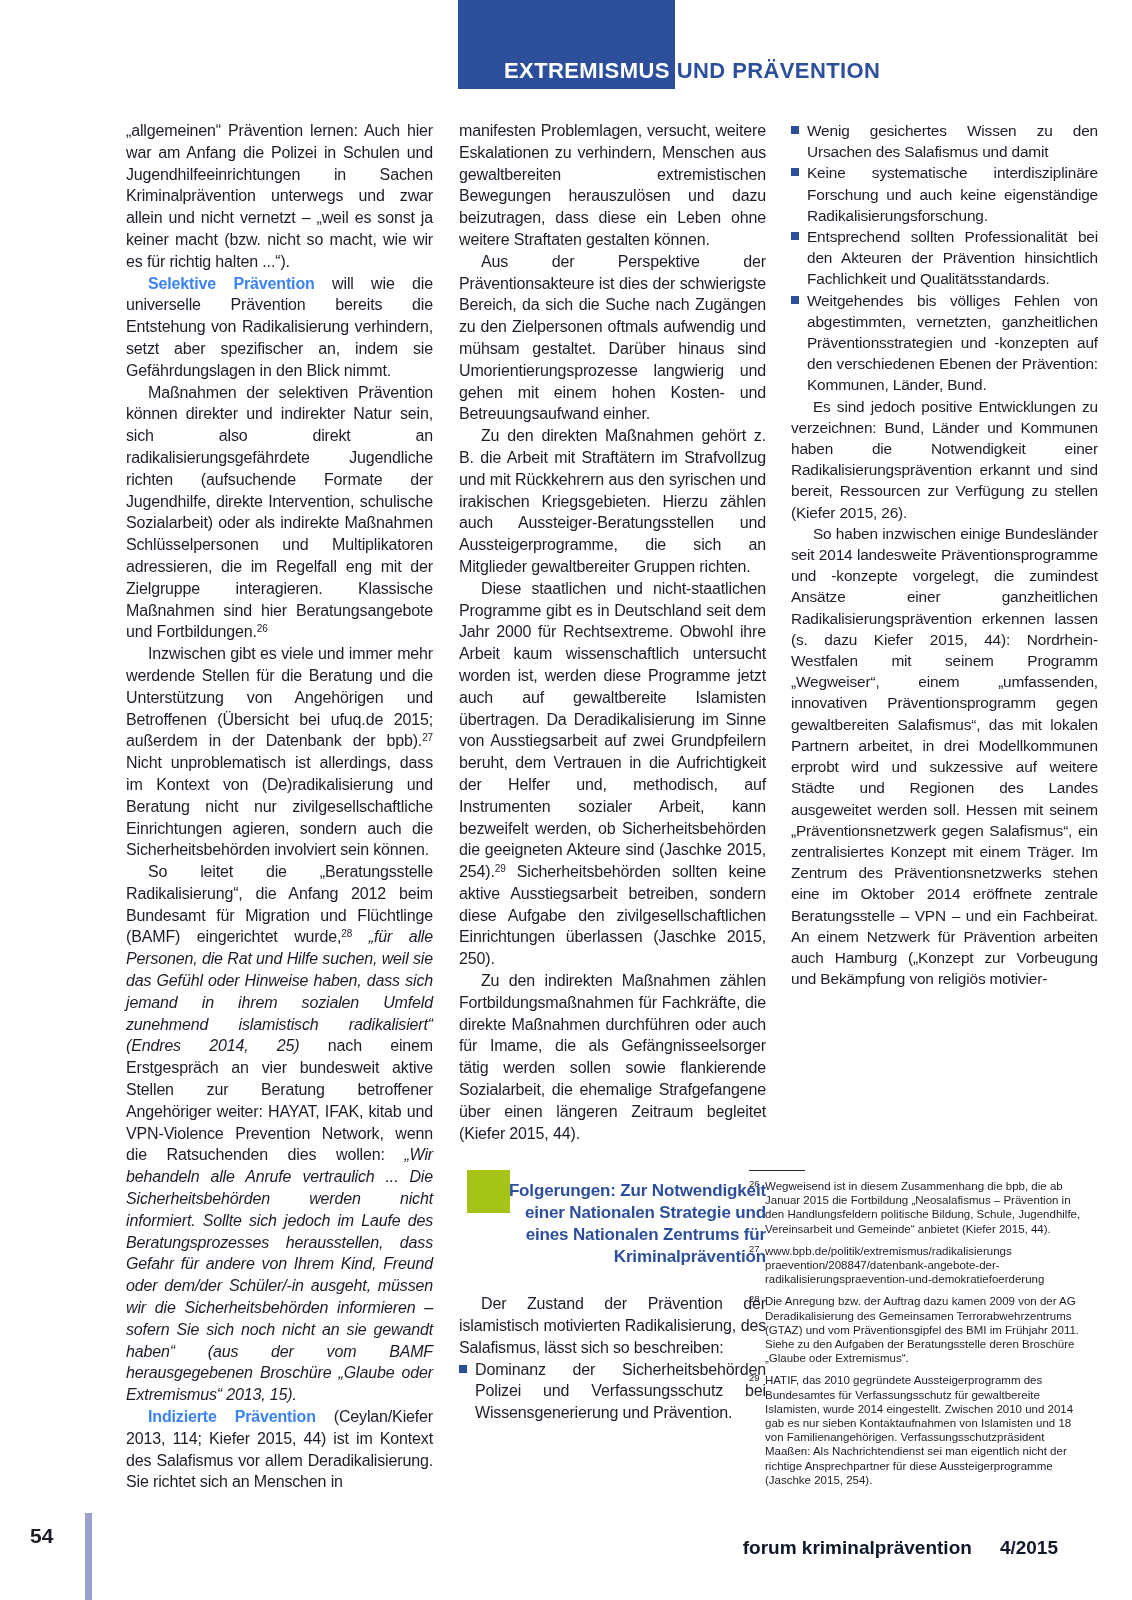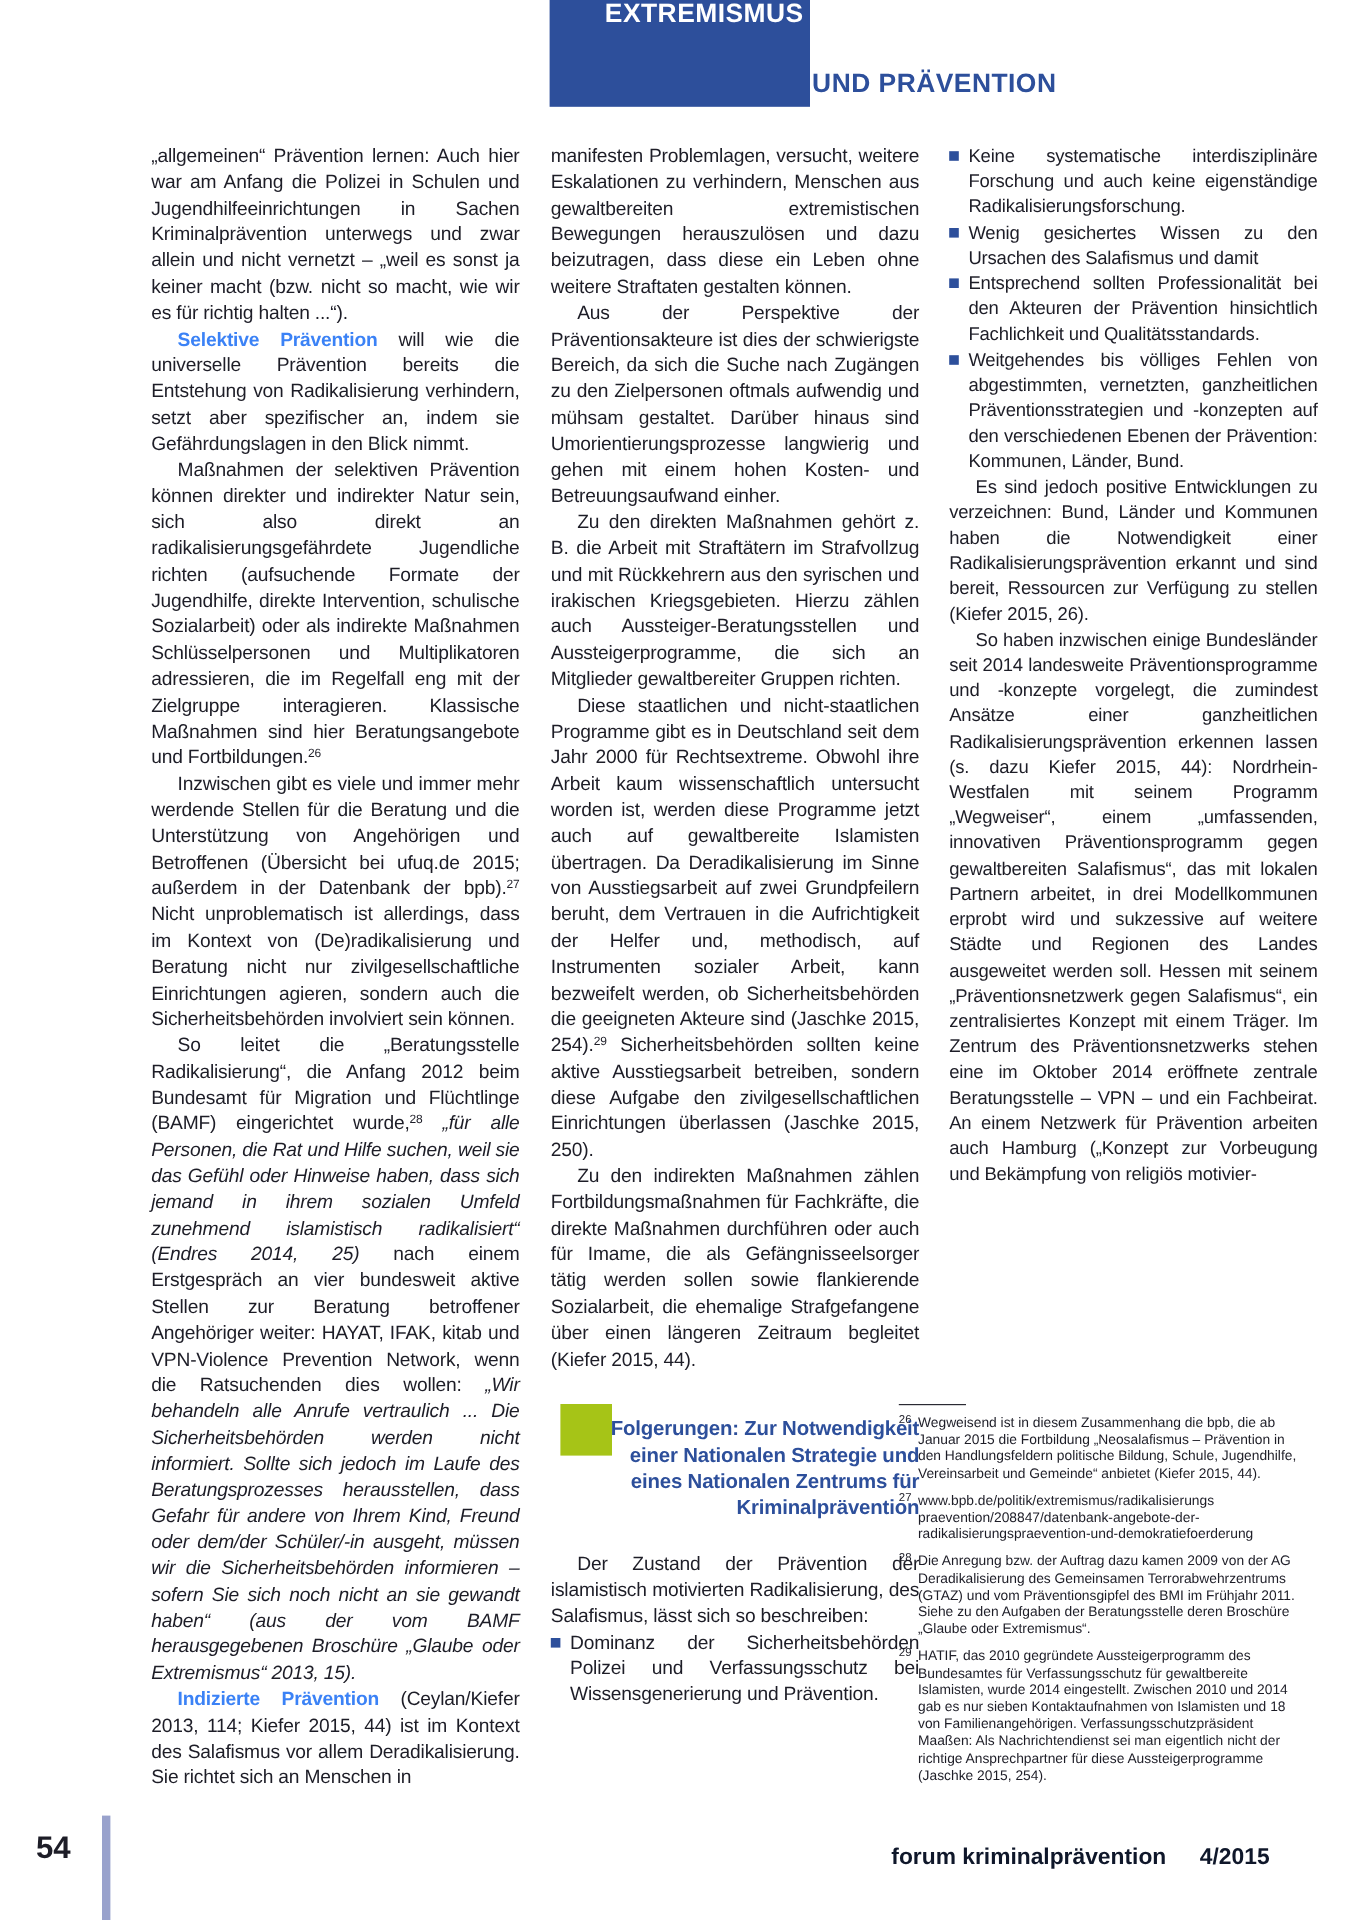--- a/index.html
+++ b/index.html
@@ -3,21 +3,21 @@
 <meta charset="utf-8">
 <style>
   html,body{margin:0;padding:0;background:#ffffff;}
   .page{
     position:relative;width:1132px;height:1600px;background:#ffffff;
     font-family:"Liberation Sans","DejaVu Sans",sans-serif;
     color:#1d1d27;overflow:hidden;
   }
   
   .header{position:absolute;left:458px;top:0;height:89px;display:flex;align-items:flex-end;}
-  .header-box{background:#2d4f9b;height:89px;box-sizing:border-box;display:flex;padding:0 5px 7px 46px;}
+  .header-box{background:#2d4f9b;height:89px;box-sizing:border-box;display:flex;align-items:flex-end;padding:0 5px 7px 46px;}
   .header-title{font-weight:bold;font-size:22px;line-height:1;letter-spacing:0.4px;white-space:nowrap;}
   .ht-white{color:#ffffff;}
   .header-rest{padding:0 0 7px 2px;}
   .ht-blue{color:#2d4f9b;}
   
   .col{position:absolute;top:120px;width:307px;font-size:16px;line-height:21.8px;text-align:justify;letter-spacing:-0.15px;margin-left:42px;}
   .col1{left:84px;}
   .col2{left:417px;}
   .col3{left:749px;font-size:15.4px;line-height:21.2px;}
   .para{margin:0;}
@@ -33,21 +33,21 @@
   .heading-block{position:relative;margin-top:36px;margin-bottom:26px;padding-left:30px;}
   .green-sq{position:absolute;left:8px;top:-10px;width:43px;height:43px;background:#a6c417;z-index:0;}
   .heading-text{position:relative;z-index:1;margin:0;color:#2d4f9b;font-weight:bold;font-size:17px;line-height:21.7px;text-align:right;text-indent:0;}
   
   .fn-block{position:absolute;left:749px;top:1170px;width:338px;font-size:11.5px;line-height:14.2px;text-align:left;letter-spacing:0;}
   .fn-rule{width:56px;border-top:1.5px solid #2a2a33;margin-bottom:8px;}
   .fn{display:flex;margin-bottom:8px;}
   .fn-num{flex:none;width:16px;font-size:9.5px;position:relative;top:-2px;}
   .fn-text{flex:1;overflow-wrap:anywhere;}
   
-  .page-num{position:absolute;left:30px;top:1524px;font-size:26px;font-weight:bold;color:#1d1d27;}
+  .page-num{position:absolute;left:30px;top:1524px;font-size:21px;font-weight:bold;color:#1d1d27;}
   .footer-bar{position:absolute;left:85px;top:1513px;width:7px;height:87px;background:#99a2cc;}
   .footer-right{position:absolute;right:74px;top:1537px;font-size:19px;font-weight:bold;color:#0f172a;white-space:nowrap;}
   .footer-right .issue{margin-left:28px;}
 </style>
 </head>
 <body>
 
 <div class="page">
 
   <div class="header">
@@ -83,25 +83,25 @@
     <p class="para indent"><span>Der Zustand der Prävention der islamistisch motivierten Radikalisierung, des Salafismus, lässt sich so beschreiben:</span></p>
     <div class="bullet">
       <span class="sq"></span>
       <span class="btext">Dominanz der Sicherheitsbehörden Polizei und Verfassungsschutz bei Wissensgenerierung und Prävention.</span>
     </div>
   </div>
 
   <div class="col col3">
     <div class="bullet">
       <span class="sq"></span>
-      <span class="btext">Keine systematische interdisziplinäre Forschung und auch keine eigenständige Radikalisierungsforschung.</span>
+      <span class="btext">Wenig gesichertes Wissen zu den Ursachen des Salafismus und damit</span>
     </div>
     <div class="bullet">
       <span class="sq"></span>
-      <span class="btext">Wenig gesichertes Wissen zu den Ursachen des Salafismus und damit</span>
+      <span class="btext">Keine systematische interdisziplinäre Forschung und auch keine eigenständige Radikalisierungsforschung.</span>
     </div>
     <div class="bullet">
       <span class="sq"></span>
       <span class="btext">Entsprechend sollten Professionalität bei den Akteuren der Prävention hinsichtlich Fachlichkeit und Qualitätsstandards.</span>
     </div>
     <div class="bullet">
       <span class="sq"></span>
       <span class="btext">Weitgehendes bis völliges Fehlen von abgestimmten, vernetzten, ganzheitlichen Präventionsstrategien und -konzepten auf den verschiedenen Ebenen der Prävention: Kommunen, Länder, Bund.</span>
     </div>
     <p class="para indent"><span>Es sind jedoch positive Entwicklungen zu verzeichnen: Bund, Länder und Kommunen haben die Notwendigkeit einer Radikalisierungsprävention erkannt und sind bereit, Ressourcen zur Verfügung zu stellen (Kiefer 2015, 26).</span></p>

